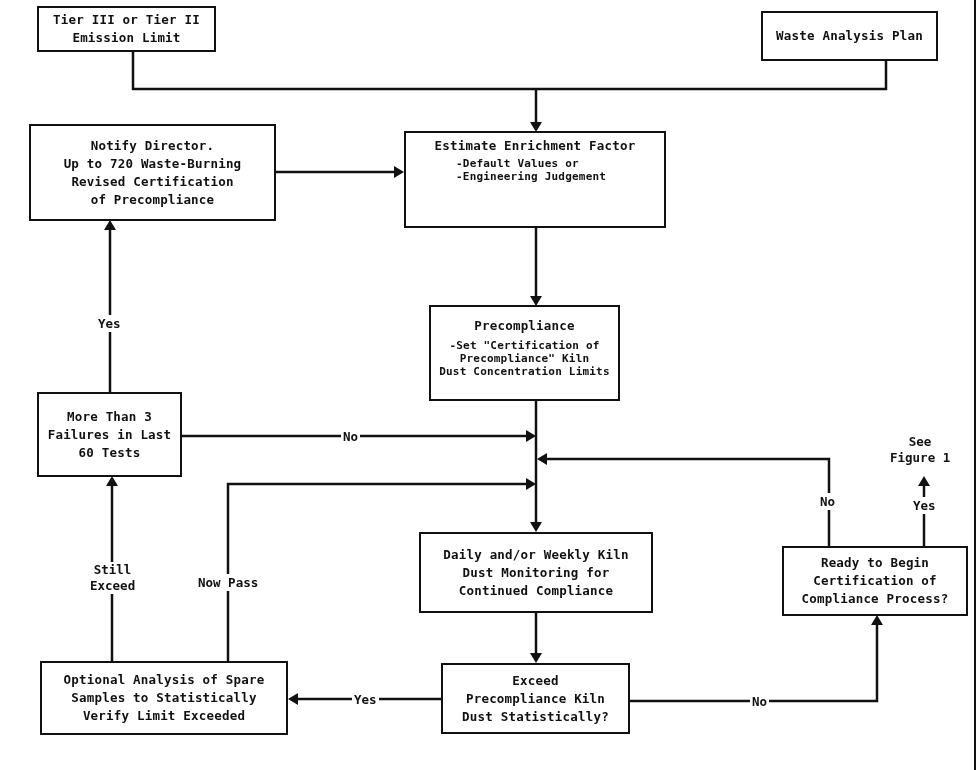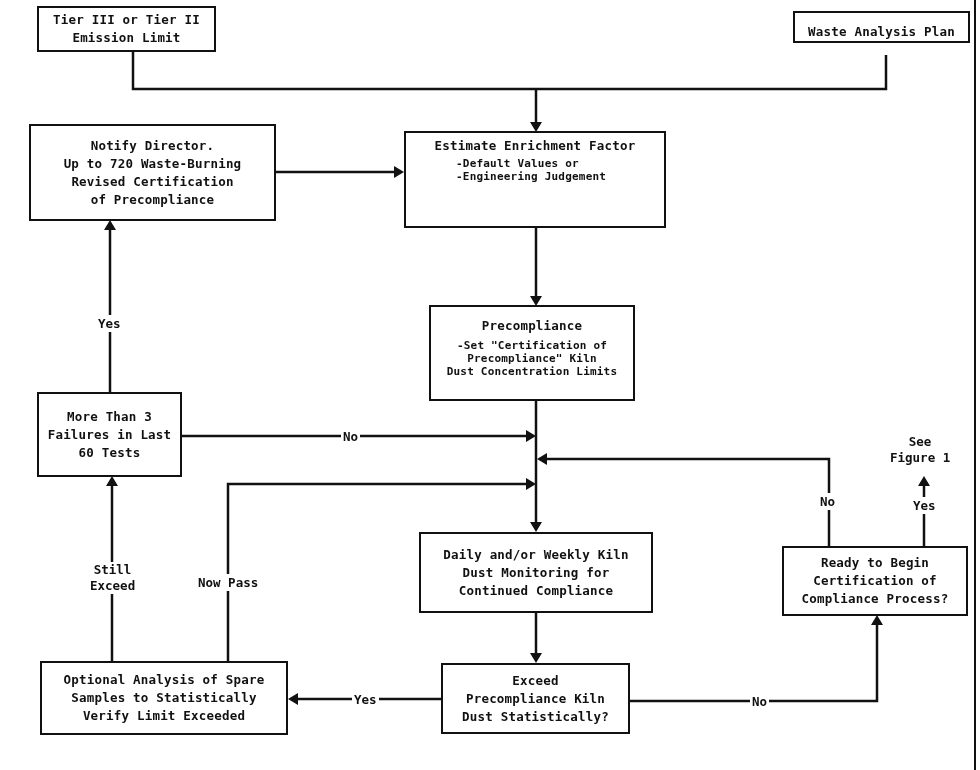--- a/index.html
+++ b/index.html
@@ -64,40 +64,40 @@
     <polygon points="918,486 930,486 924,476"></polygon>
 
     <line x1="975" y1="0" x2="975" y2="770" style="stroke-width:2"></line>
   </svg>
 
   <div class="box" style="left:37px;top:6px;width:179px;height:46px;text-align:right;">
     <span class="line">Tier III or Tier II</span>
     <span class="line">Emission Limit</span>
   </div>
 
-  <div class="box" style="left:793px;top:11px;width:177px;height:32px;justify-content:flex-end;">
+  <div class="box" style="left:761px;top:11px;width:177px;height:50px;">
     <span class="line">Waste Analysis Plan</span>
   </div>
 
   <div class="box" style="left:29px;top:124px;width:247px;height:97px;">
     <span class="line">Notify Director.</span>
     <span class="line">Up to 720 Waste-Burning</span>
     <span class="line">Revised Certification</span>
     <span class="line">of Precompliance</span>
   </div>
 
   <div class="box" style="left:404px;top:131px;width:262px;height:97px;justify-content:flex-start;padding-top:4px;">
     <span class="line">Estimate Enrichment Factor</span>
     <div style="align-self:flex-start;padding-left:50px;margin-top:2px;">
       <span class="line sub" style="text-align:left">-Default Values or</span>
       <span class="line sub" style="text-align:left">-Engineering Judgement</span>
     </div>
   </div>
 
-  <div class="box" style="left:429px;top:305px;width:206px;height:96px;justify-content:flex-start;padding-top:10px;">
+  <div class="box" style="left:429px;top:305px;width:191px;height:96px;justify-content:flex-start;padding-top:10px;">
     <span class="line" style="margin-bottom:4px;">Precompliance</span>
     <span class="line sub">-Set "Certification of</span>
     <span class="line sub">Precompliance" Kiln</span>
     <span class="line sub">Dust Concentration Limits</span>
   </div>
 
   <div class="box" style="left:37px;top:392px;width:145px;height:85px;">
     <span class="line">More Than 3</span>
     <span class="line">Failures in Last</span>
     <span class="line">60 Tests</span>

